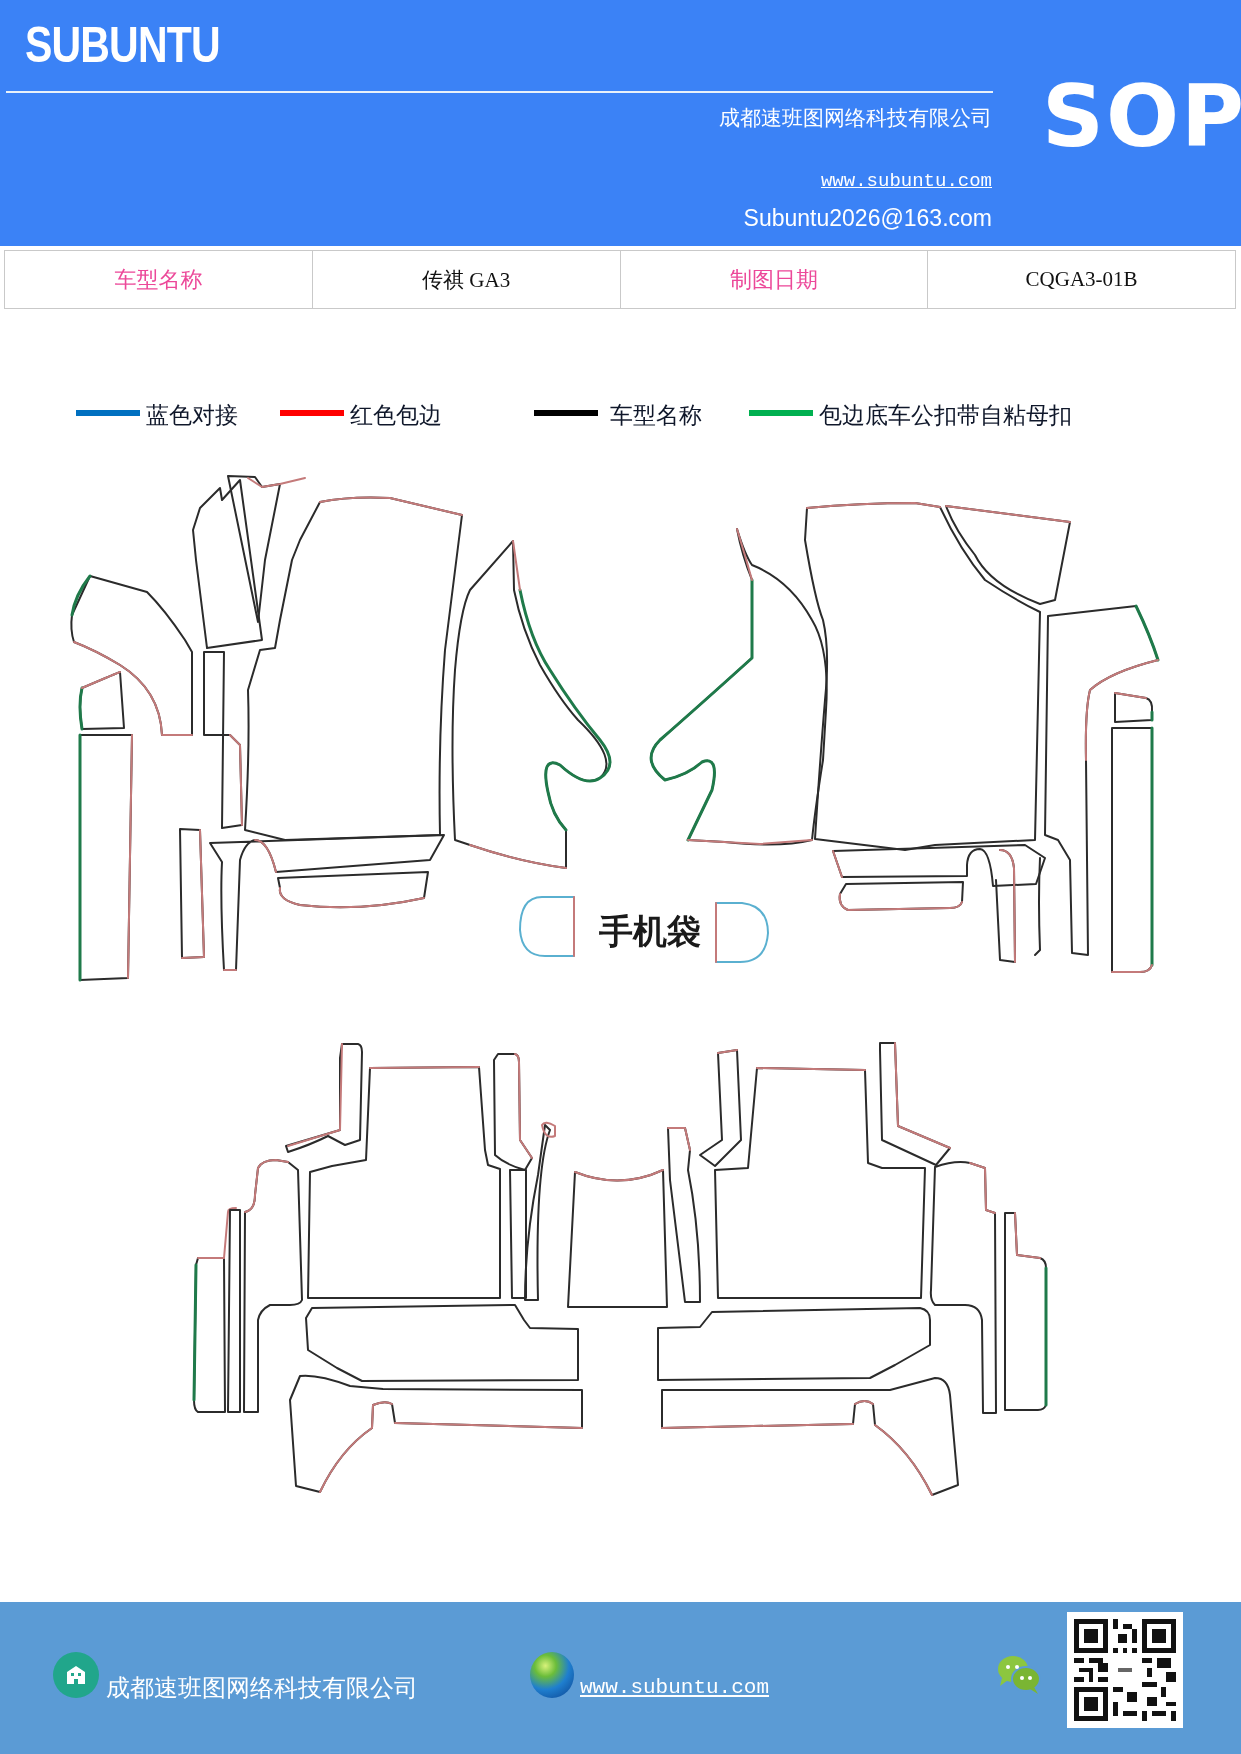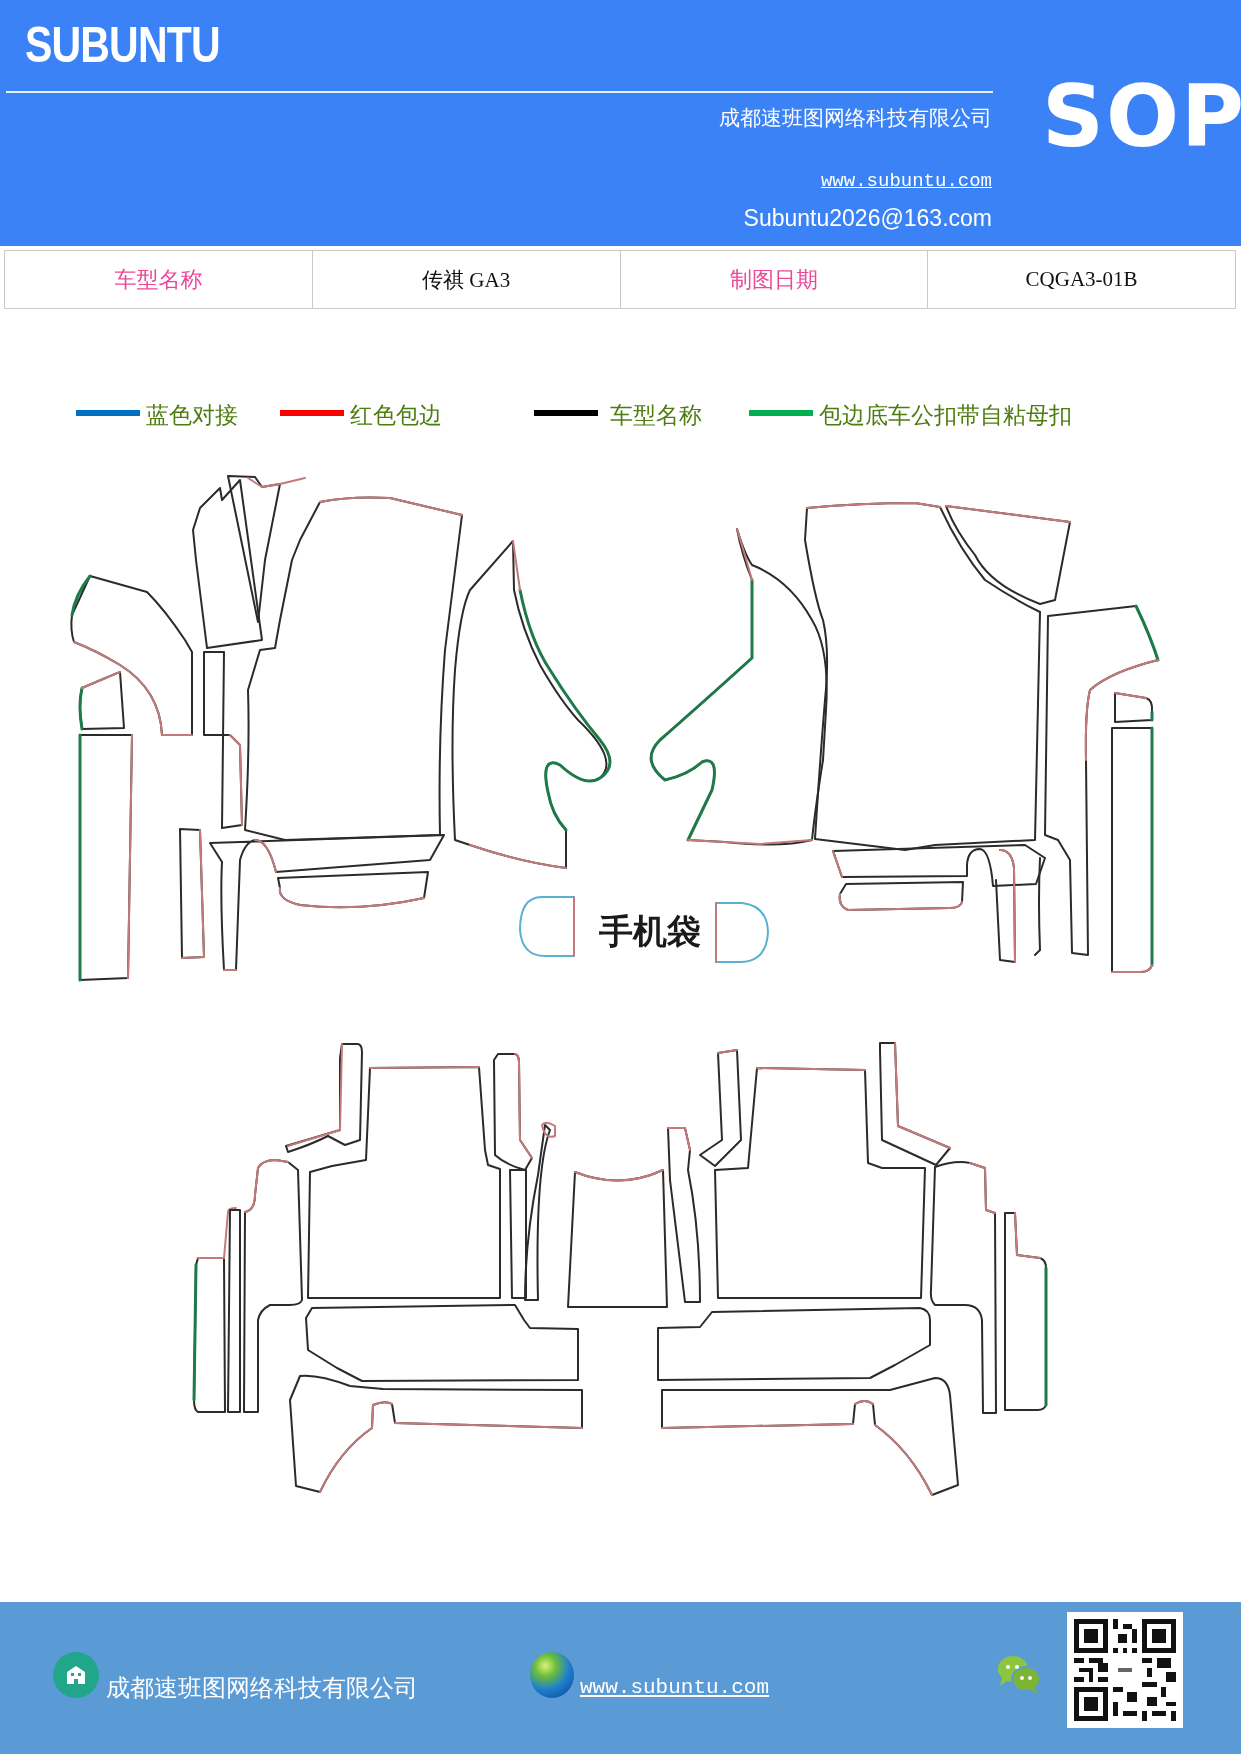--- a/index.html
+++ b/index.html
@@ -16,21 +16,21 @@
   .sop { position: absolute; left: 1042px; top: 66px; font-family: "DejaVu Sans", sans-serif; font-weight: bold; font-size: 86px; color: #fff; letter-spacing: 2px; }
 
   .info-table { position: absolute; left: 4px; top: 250px; width: 1232px; border-collapse: collapse; }
   .info-table td { border: 1.5px solid #c9c9c9; height: 58px; text-align: center; font-size: 22px; width: 25%; vertical-align: middle; }
   .info-table td.label { font-family: "DejaVu Serif", serif; color: #ec4899; }
   .info-table td.value { font-family: Liberation Serif, serif; color: #111; font-size: 21px; }
 
   .legend { position: absolute; top: 400px; left: 0; width: 1241px; height: 40px; }
   .legend-item { position: absolute; top: 0; display: flex; align-items: flex-start; }
   .legend-swatch { width: 64px; height: 6px; margin-top: 10px; margin-right: 6px; }
-  .legend-label { font-size: 23px; color: #4d7c0f; }
+  .legend-label { font-size: 23px; color: #0f172a; }
 
   .diagram { position: absolute; left: 0; top: 440px; width: 1241px; height: 1080px; }
 
   .footer { position: absolute; left: 0; top: 1602px; width: 1241px; height: 152px; background: #5b9bd5; }
   .f-company-icon { position: absolute; left: 53px; top: 50px; width: 46px; height: 46px; border-radius: 50%; background: #21a68b; display: flex; align-items: center; justify-content: center; }
   .f-company { position: absolute; left: 106px; top: 70px; font-size: 24px; color: #fff; }
   .f-globe { position: absolute; left: 530px; top: 50px; width: 44px; height: 46px; border-radius: 50%; background: radial-gradient(circle at 35% 30%, #d8f27a 0%, #6bbd3a 25%, #1f7fcf 55%, #0b3f8c 100%); }
   .f-web { position: absolute; left: 580px; top: 74px; font-family: "Liberation Mono", "DejaVu Sans Mono", monospace; font-size: 21px; color: #fff; text-decoration: underline; }
   .f-wechat { position: absolute; left: 996px; top: 52px; width: 46px; height: 42px; }
   .f-qr { position: absolute; left: 1067px; top: 10px; width: 116px; height: 116px; background: #fff; padding: 7px; }

